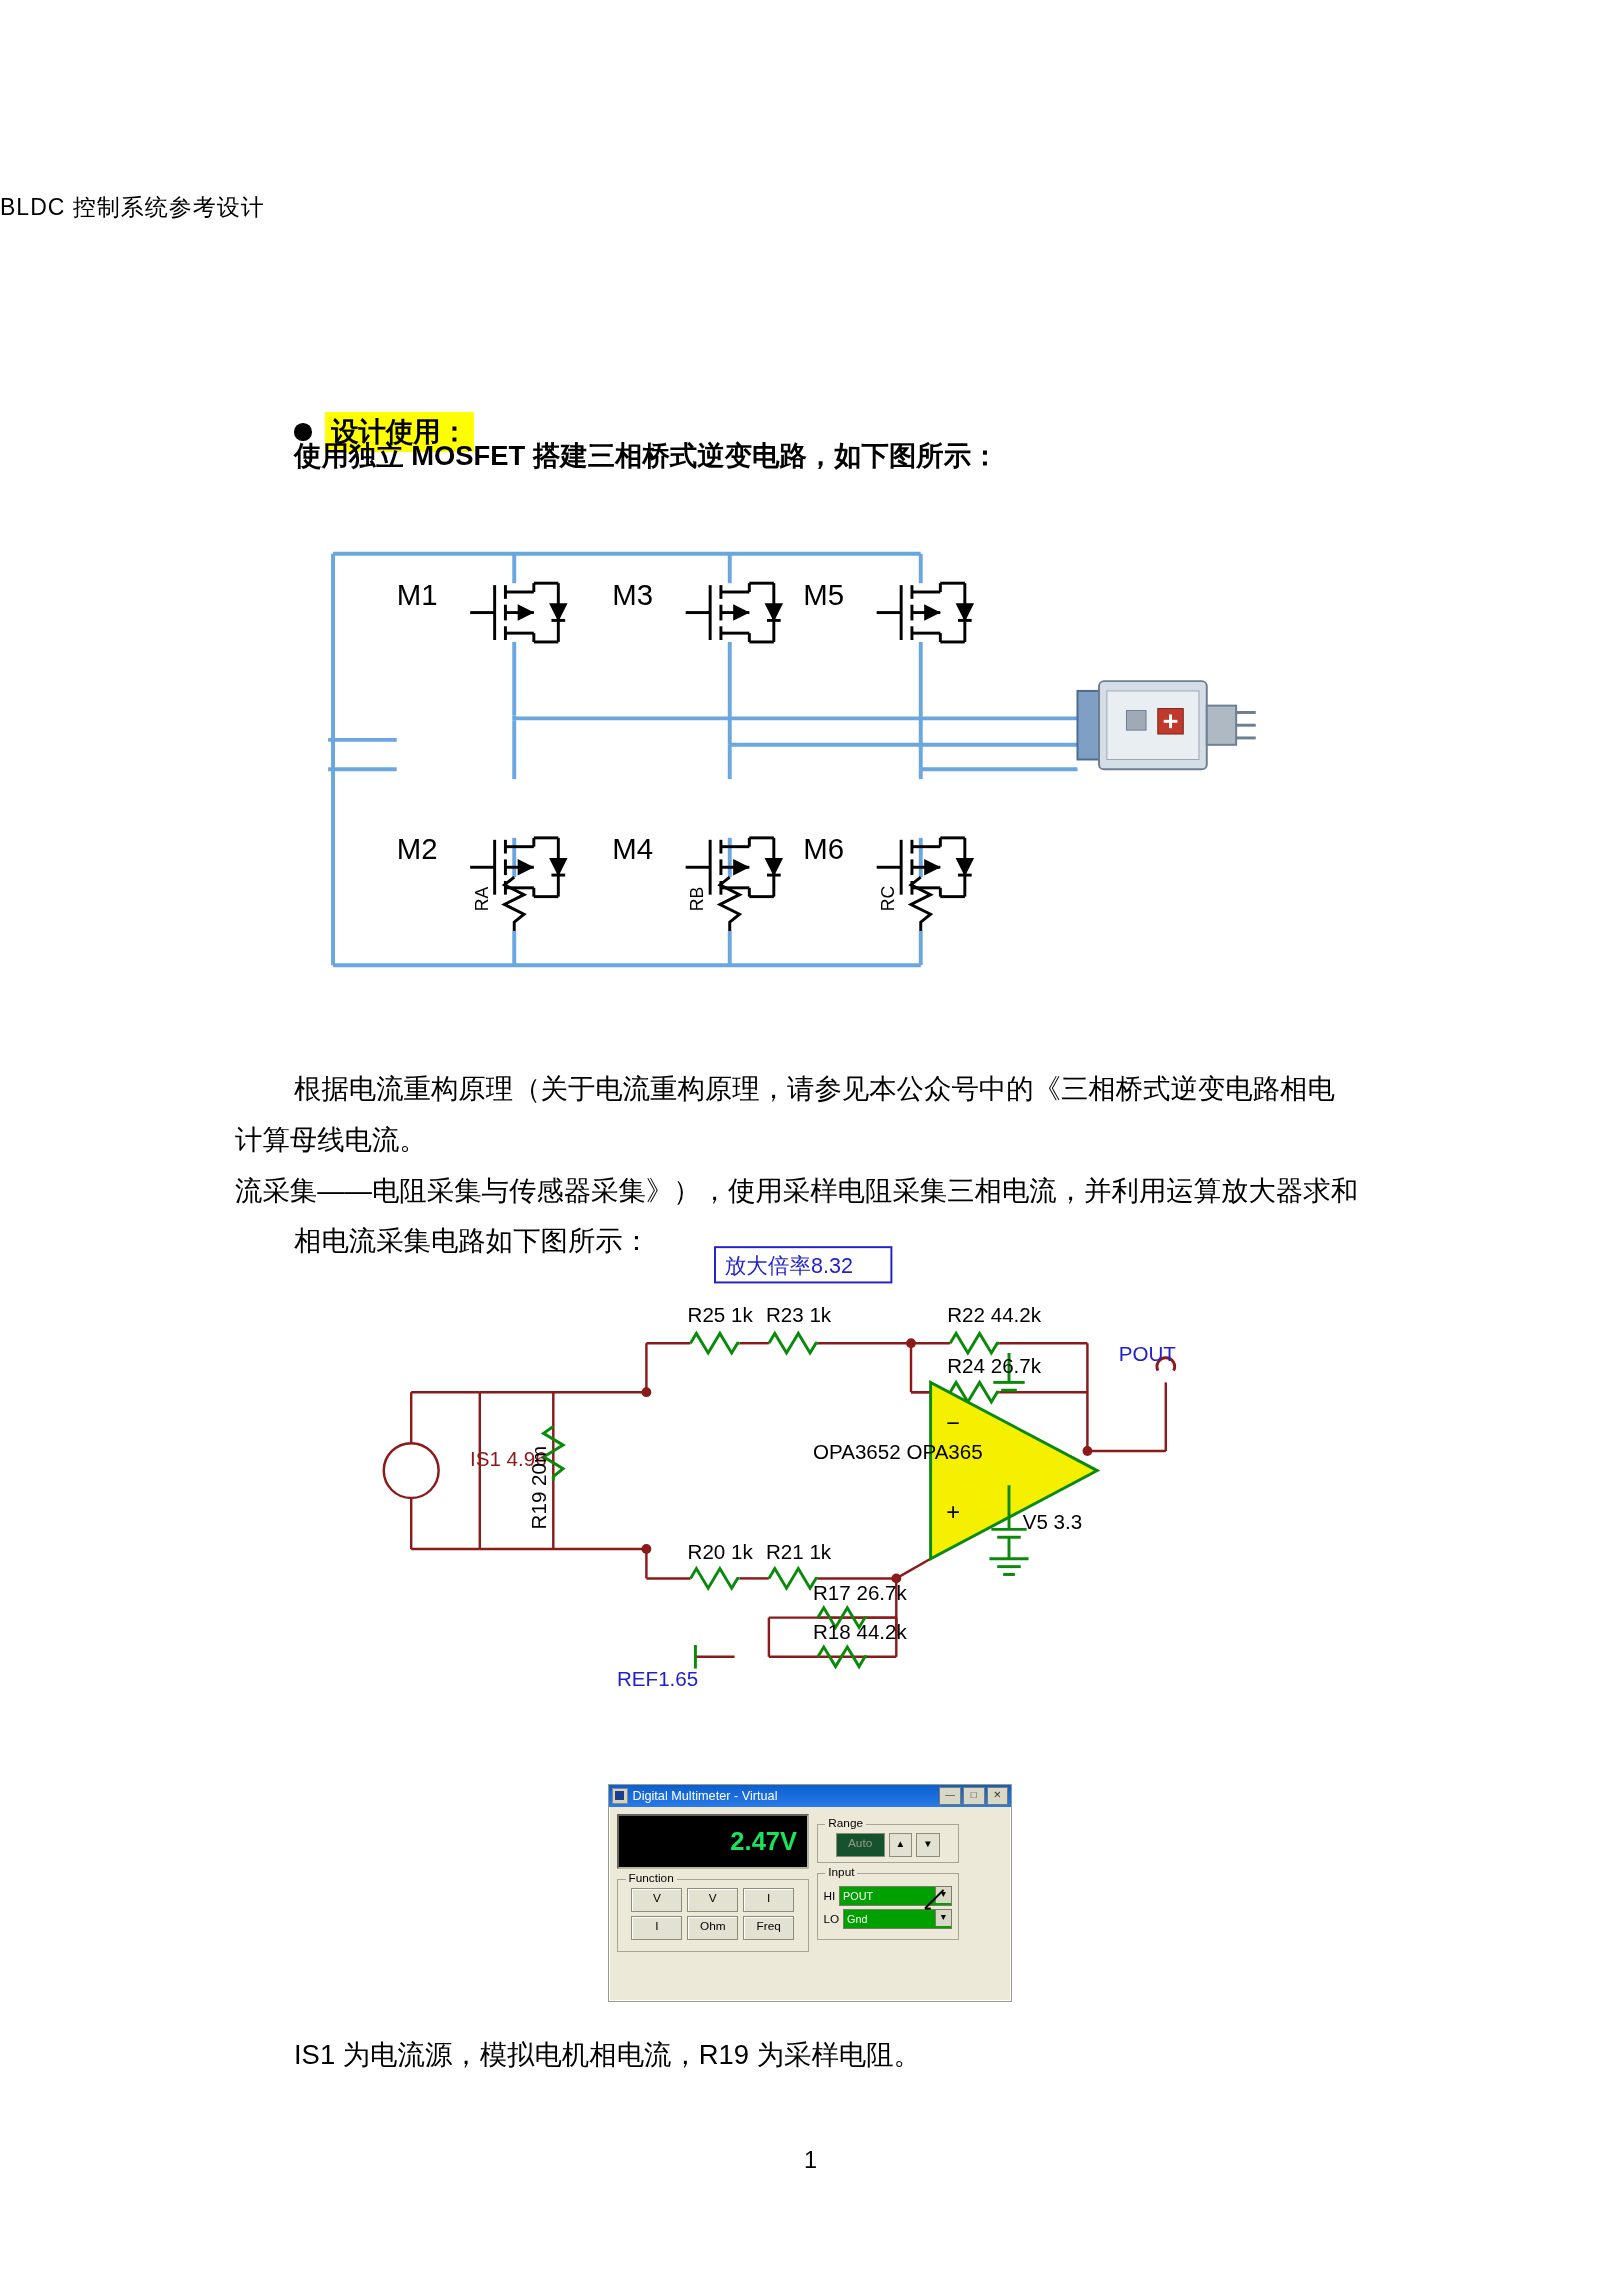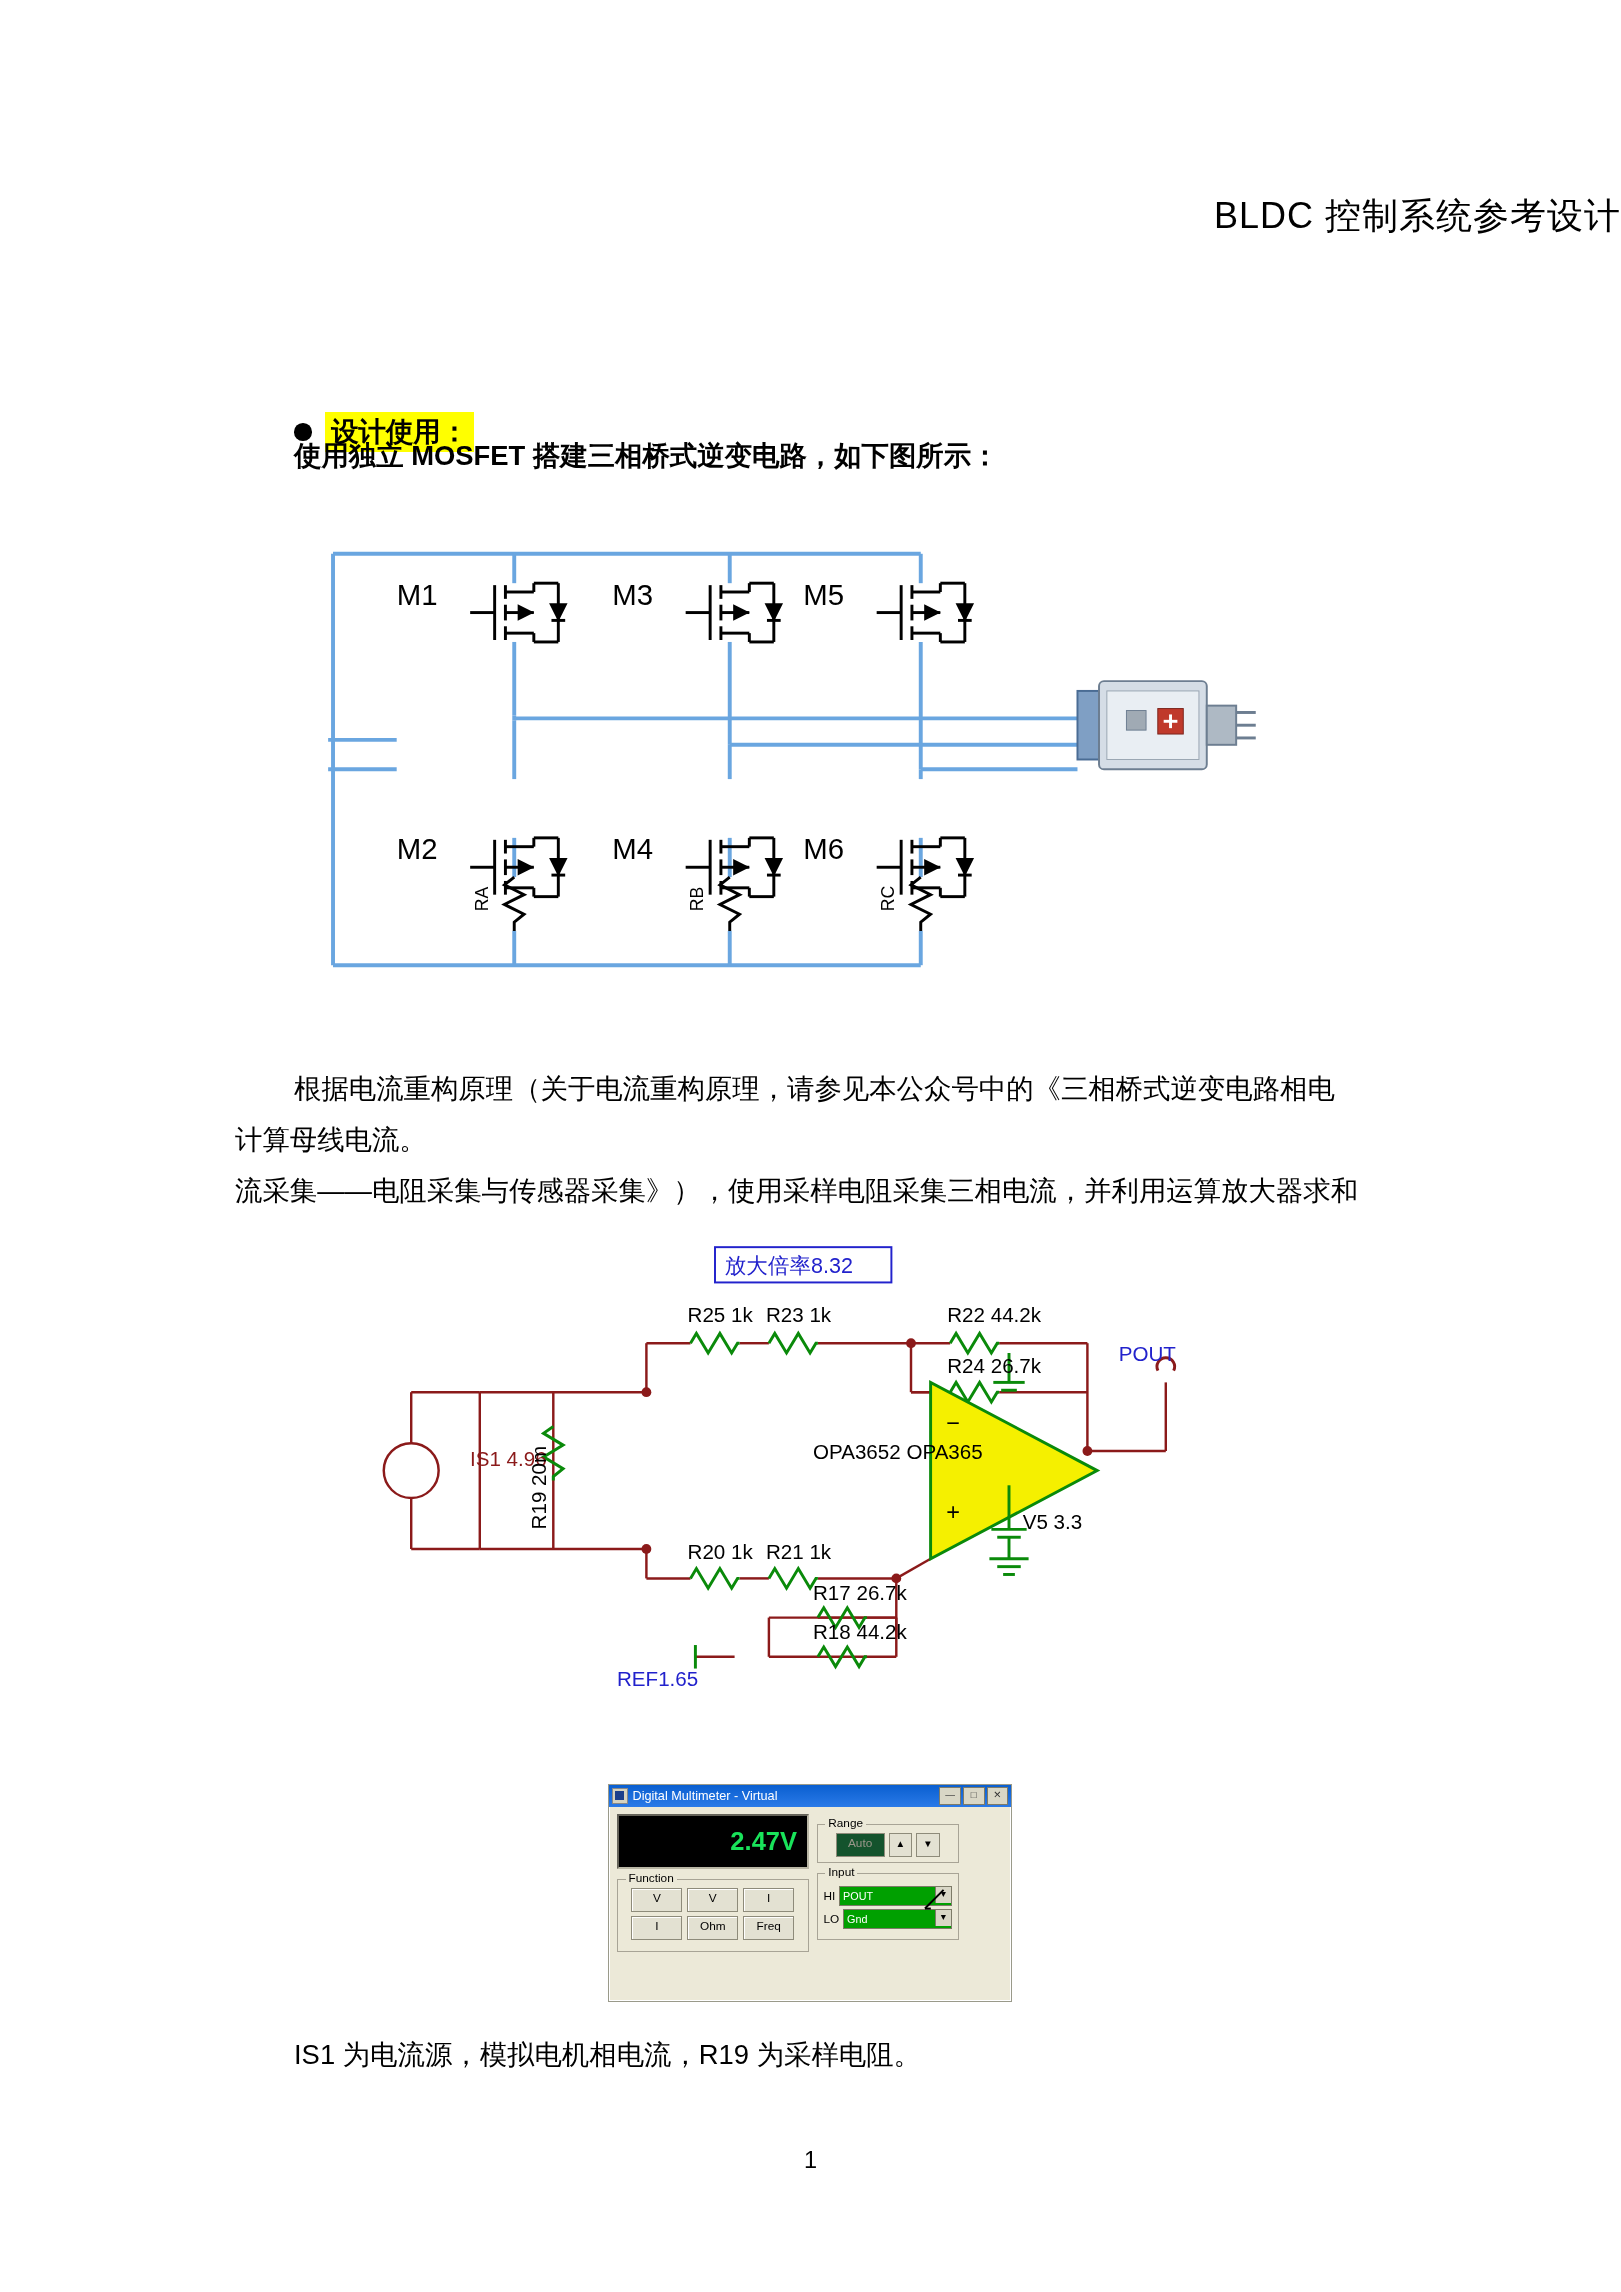--- a/index.html
+++ b/index.html
@@ -1,18 +1,18 @@
 <!DOCTYPE html>
 <html><head>
 <meta charset="utf-8">
 <style>
   html,body{margin:0;padding:0;background:#ffffff;}
   body{width:1621px;height:2293px;font-family:"Liberation Sans",sans-serif;color:#000;position:relative;}
   .page{width:1621px;height:2293px;position:relative;box-sizing:border-box;padding:0;}
-  .doc-title{position:absolute;left:0;right:0;top:192px;text-align:right;font-size:36px;letter-spacing:1px;}
+  .doc-title{position:absolute;left:0;right:18px;top:192px;text-align:left;font-size:23px;letter-spacing:1px;}
   .para{position:absolute;font-size:27.4px;line-height:51px;}
   .p1{left:235px;top:280px;width:1157px;text-indent:0;}
   .p1 .l2{display:block;margin-left:-59px;}
   .bullet-line{position:absolute;left:294px;top:412px;display:flex;align-items:center;gap:13.7px;}
   .bullet-dot{width:17.6px;height:17.6px;border-radius:50%;background:#000;display:inline-block;}
   .hl{background:#ffff00;font-weight:bold;font-size:27.4px;padding:2px 5.9px;}
   .p2{left:294px;top:430px;width:1127px;font-weight:bold;}
   .p3{left:235px;top:1063px;width:1157px;}
   .p3 .l{display:block;}
   .p3 .l1{margin-left:59px;}
@@ -260,20 +260,21 @@
       </g>
     </svg>
   </div>
 
   <div class="para p3">
     <span class="l l1">根据电流重构原理（关于电流重构原理，请参见本公众号中的《三相桥式逆变电路相电</span>
     <span class="l">计算母线电流。</span>
     <span class="l">流采集——电阻采集与传感器采集》），使用采样电阻采集三相电流，并利用运算放大器求和</span>
   </div>
 
+  <div class="para p4">相电流采集电路如下图所示：</div>
 
   <div class="fig2">
     <svg width="980" height="510" viewBox="0 0 1000 520">
 
       <rect x="400" y="2" width="180" height="36" fill="#ffffff" stroke="#2222cc" stroke-width="2"></rect>
       <text x="410" y="28" font-size="22" fill="#2222cc" font-family="Liberation Sans, sans-serif">放大倍率8.32</text>
 
       <g stroke="#8b1a1a" stroke-width="2.5" fill="none">
 
         <circle cx="90" cy="230" r="28"></circle>

